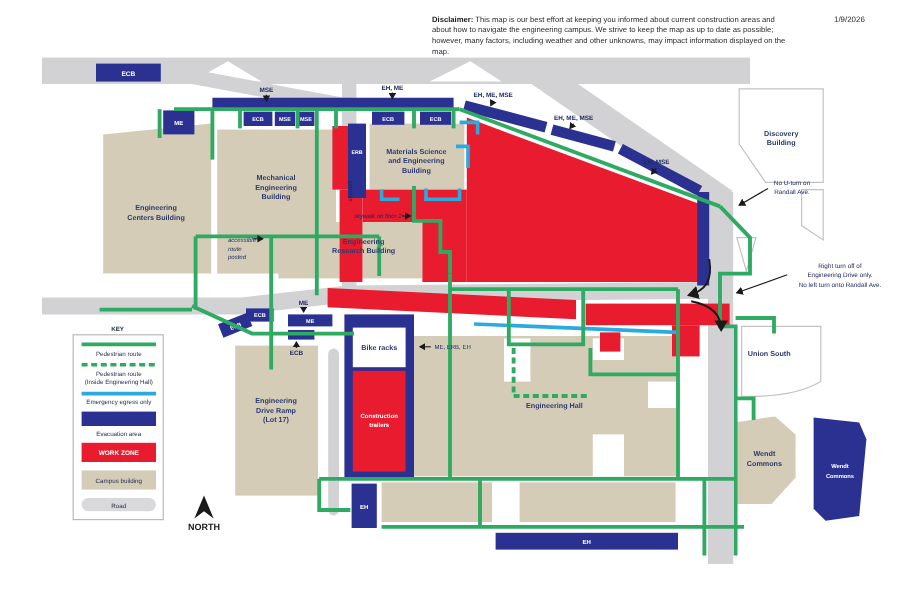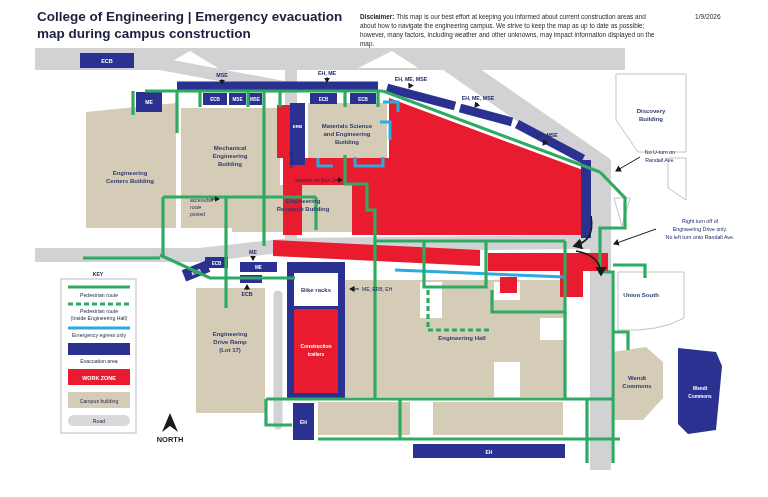--- a/index.html
+++ b/index.html
@@ -247,16 +247,15 @@
     <rect x="68" y="415" width="62" height="11" rx="5.5" fill="#d9d9db"></rect>
     <text class="keytxt" x="99" y="423">Road</text>
   </g>
 
   <g>
     <polygon points="170,413 162,432 170,426 178,432" fill="#1a1a1a"></polygon>
     <text x="170" y="442" font-size="7.5" font-weight="bold" fill="#1a1a1a" text-anchor="middle">NORTH</text>
   </g>
 </svg>
 
-  <div class="hdr-title"><span>College of Engineering | Emergency evacuation</span><br><span>map during campus construction</span></div>
   <div class="hdr-disclaimer"><b>Disclaimer:</b><span> This map is our best effort at keeping you informed about current construction areas and about how to navigate the engineering campus. We strive to keep the map as up to date as possible; however, many factors, including weather and other unknowns, may impact information displayed on the map.</span></div>
   <div class="hdr-date">1/9/2026</div>
 </div>
 
 </body></html>

